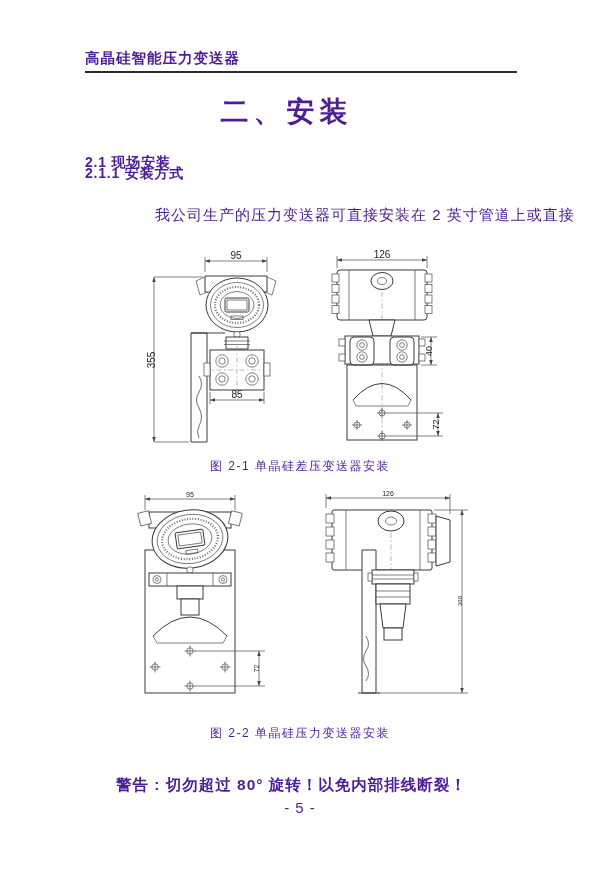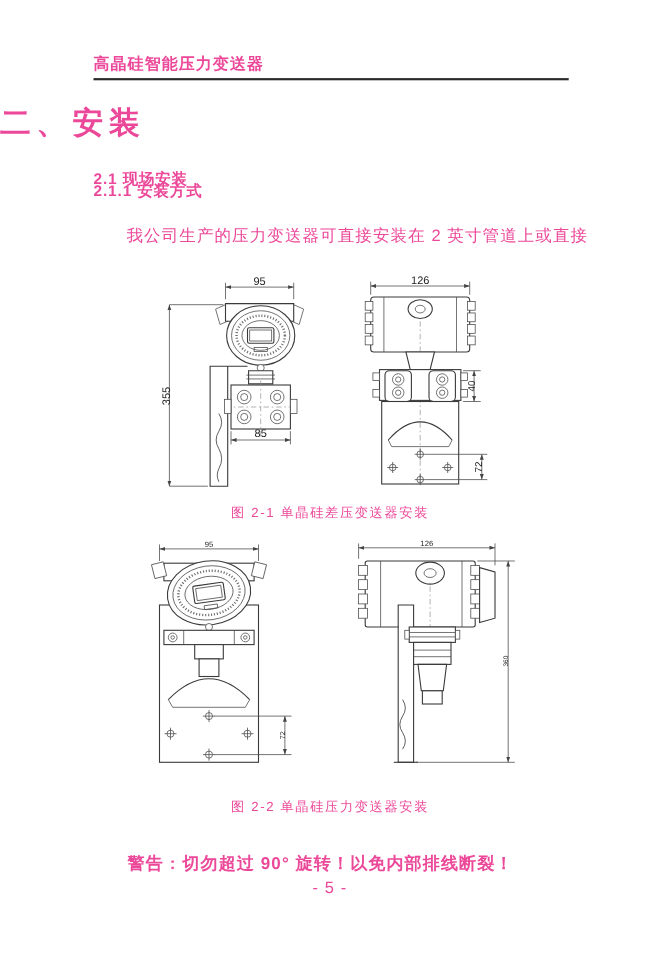--- a/index.html
+++ b/index.html
@@ -1,36 +1,36 @@
 <!DOCTYPE html>
 <html><head>
 <meta charset="utf-8">
 <style>
   html,body{margin:0;padding:0;background:#e8e8e8;}
   .page{
     position:relative;width:600px;height:883px;background:#ffffff;
     margin:0 auto;overflow:hidden;
-    font-family:"Liberation Sans","DejaVu Sans",sans-serif;color:#ec4899;
+    font-family:"Liberation Sans","DejaVu Sans",sans-serif;color:#4c1d95;
   }
   .abs{position:absolute;}
   .doc-header{
     left:85px;top:49px;width:432px;font-size:14.5px;font-weight:bold;
     letter-spacing:1px;border-bottom:2px solid #2a2a2a;padding-bottom:3px;
   }
   .doc-title{
-    left:0;top:93px;width:573px;text-align:left;
+    left:0;top:93px;width:573px;text-align:center;
     font-size:28px;font-weight:bold;letter-spacing:5px;
   }
   .sec-h{left:85px;font-size:14px;font-weight:bold;letter-spacing:0.8px;white-space:nowrap;}
   .h21{top:154px;}
   .h211{top:165px;}
   .para{left:85px;width:440px;font-size:15px;line-height:23px;letter-spacing:1px;}
   .para .ln{white-space:nowrap;}
   .para .indent{padding-left:2em;}
-  .p1{top:203px;}
+  .p1{top:203px;margin-left:40px;}
   .p2{top:726px;}
   .warning{
     left:85px;top:775px;width:440px;padding-left:2em;
     font-size:15.5px;font-weight:bold;letter-spacing:1px;white-space:nowrap;
   }
   .pagenum{left:0;top:799px;width:600px;text-align:center;font-size:15px;letter-spacing:1px;}
   .fig-caption{left:0;width:600px;text-align:center;font-size:12px;letter-spacing:1.5px;}
   .cap1{top:458px;}
   .cap2{top:725px;}
   
@@ -341,17 +341,17 @@
       <line class="dim" x1="124" y1="22" x2="158" y2="22"></line>
       <line class="dim" x1="68" y1="205" x2="158" y2="205"></line>
       <line class="dim" x1="152" y1="22" x2="152" y2="205" marker-start="url(#arr)" marker-end="url(#arr)"></line>
       <text class="dimt" font-size="6" text-anchor="middle" transform="rotate(-90 149.5 113)" x="149.5" y="115.5">360</text>
     </g>
   </svg>
 
   <div class="abs fig-caption cap2">图 2-2 单晶硅压力变送器安装</div>
 
 
-  <div class="abs warning">警告 : 切勿超过 90° 旋转！以免内部排线断裂！</div>
+  <div class="abs warning">警告 : 切勿超过 80° 旋转！以免内部排线断裂！</div>
 
   <div class="abs pagenum">- 5 -</div>
 
 </div>
 
 </body></html>

